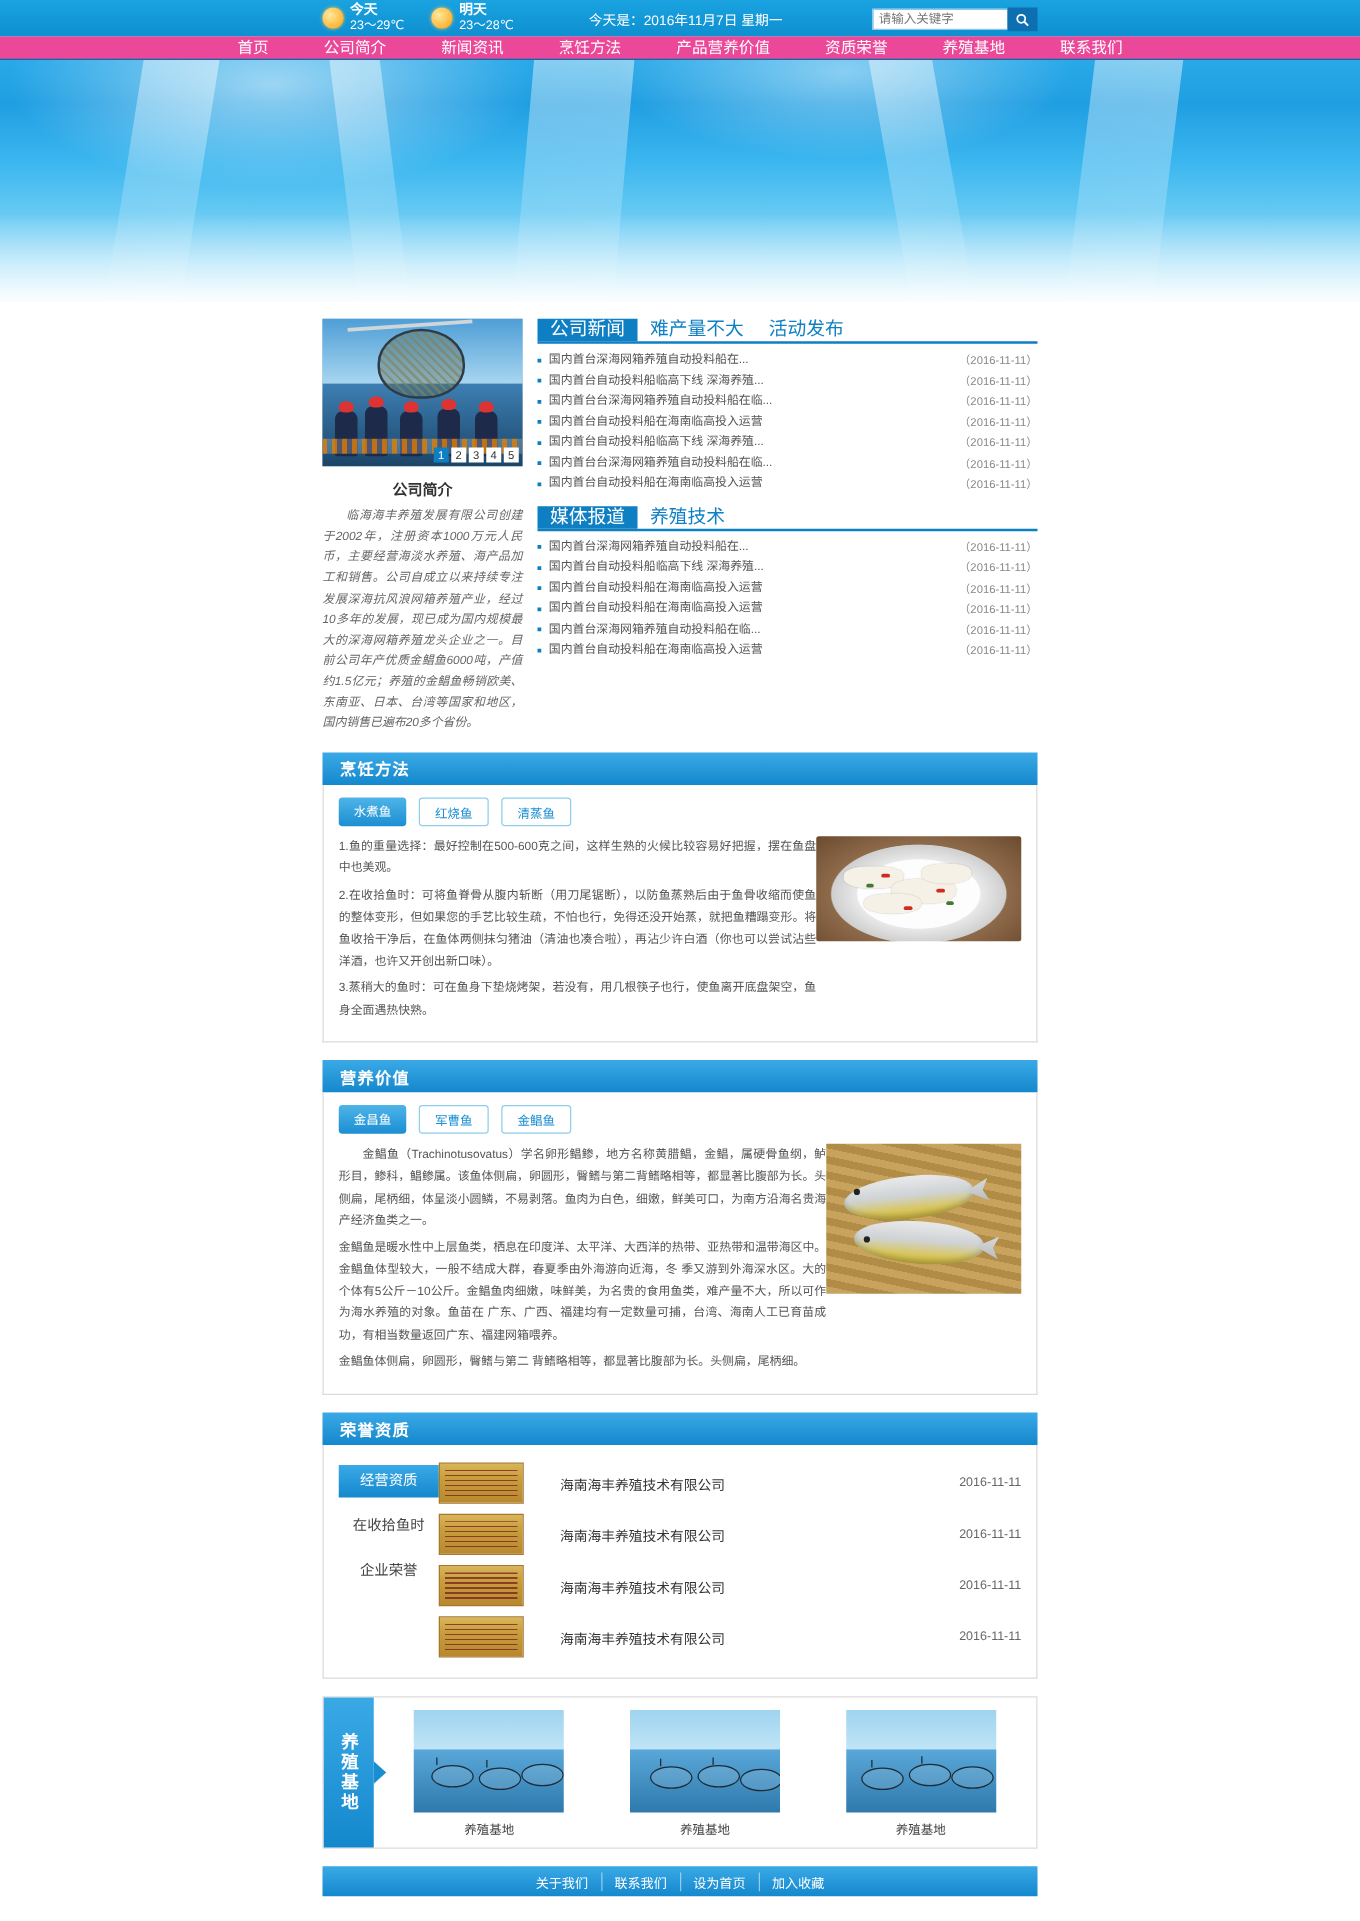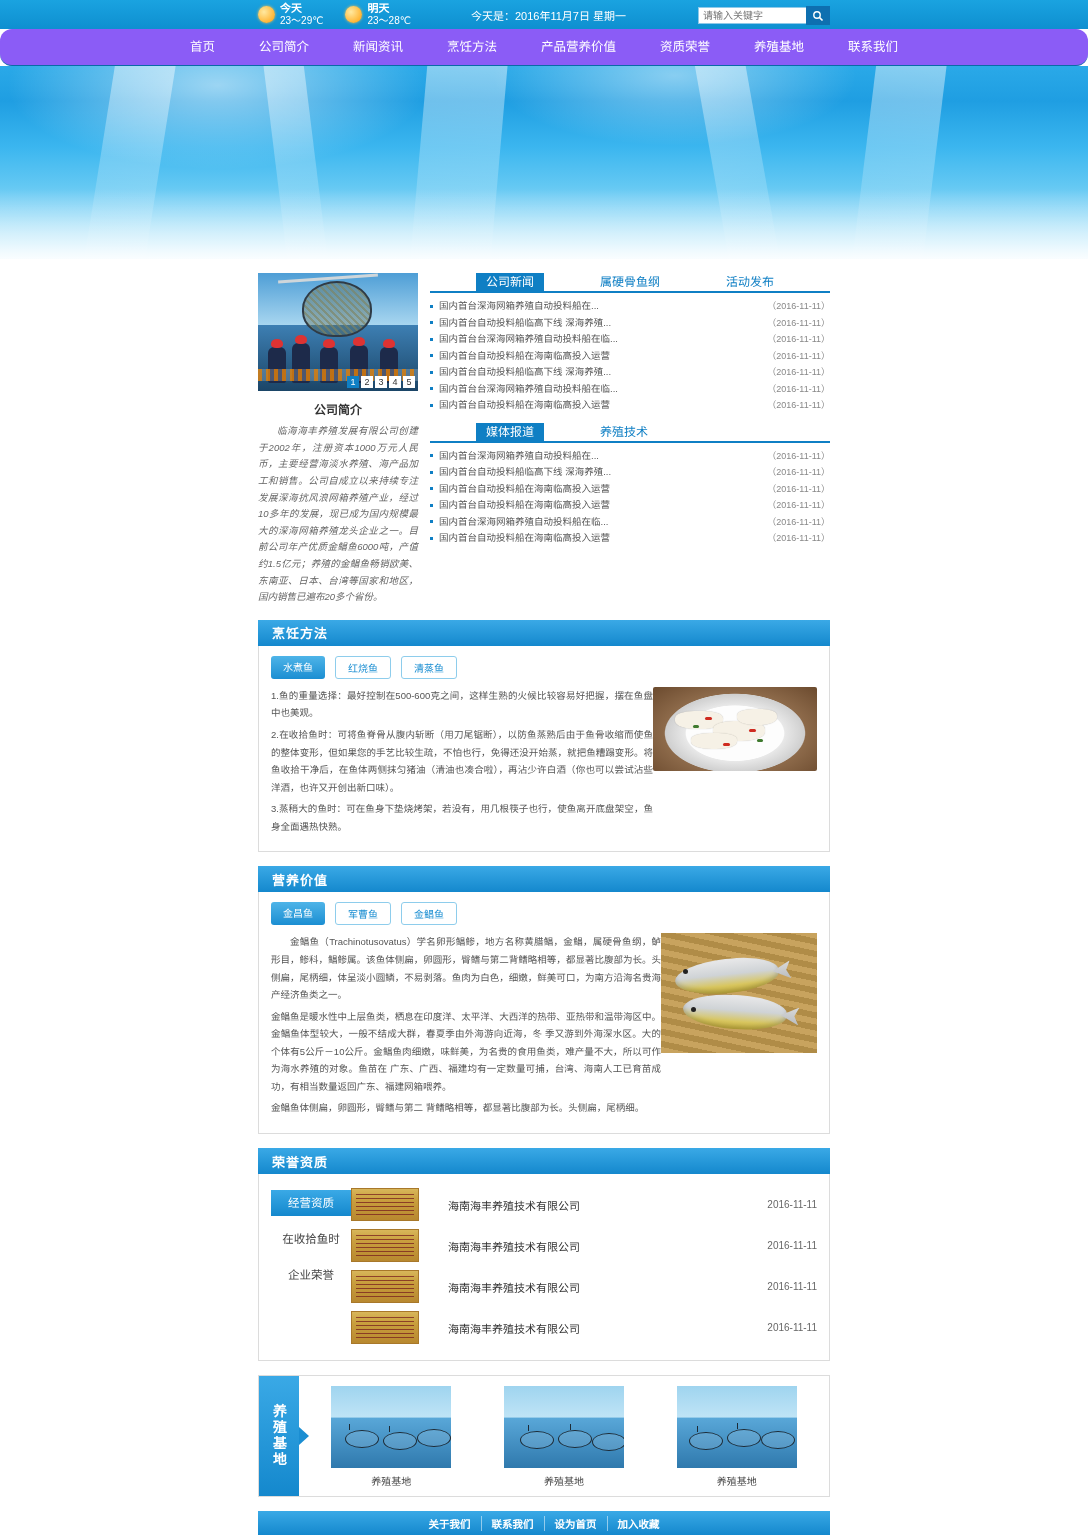--- a/index.html
+++ b/index.html
@@ -42,24 +42,23 @@
   }
   .search-btn {
     width: 24px; height: 19px; background: #0e6fb0;
     border: none; color: #fff; cursor: pointer;
     display: flex; align-items: center; justify-content: center;
   }
   .search-btn svg { display: block; }
 
   
   .nav {
-    height: 37px; background: #8b5cf6;
+    height: 19px; background: #ec4899;
     display: flex; align-items: center; justify-content: center;
     border-bottom: 1px solid #0a6aa8;
-    border-radius: 12px;
   }
   .nav a {
     color: #fff; text-decoration: none; font-size: 12.5px;
     padding: 0 22px; line-height: 31px; white-space: nowrap;
   }
 
   
   .banner {
     height: 193px;
     background:
@@ -108,21 +107,21 @@
   .sl-pager span.active { background: #0f7fc4; color: #fff; }
 
   .about-title { text-align: center; font-size: 12px; color: #333; margin: 9px 0 6px; font-weight: bold; }
   .about-text { font-size: 9.5px; color: #666; line-height: 1.75; text-indent: 2em; text-align: justify; font-style: italic; }
 
   .news-col { width: 400px; }
   .tabbar {
     display: flex; align-items: flex-end; border-bottom: 2px solid #0f7fc4; height: 20px;
   }
   .tab {
-    font-size: 12px; color: #0f7fc4; padding: 0 10px; line-height: 18px; cursor: pointer; margin-left: 46px;
+    font-size: 15px; color: #0f7fc4; padding: 0 10px; line-height: 18px; cursor: pointer;
   }
   .tab.active { background: #0f7fc4; color: #fff; height: 18px; }
   .news-list { margin: 5px 0 0; padding: 0; list-style: none; }
   .news-list li {
     display: flex; align-items: center; font-size: 9.5px; color: #555;
     line-height: 16.5px; height: 16.5px;
   }
   .news-list li .dot {
     width: 3px; height: 3px; background: #0f7fc4; margin-right: 6px; flex: none;
   }
@@ -229,21 +228,21 @@
   }
   .base-photo .cagepost { position:absolute; width:1px; height:6px; background:#1d2b36; }
   .base-cap { font-size: 10px; color: #444; text-align: center; padding: 5px 0 2px; }
 
   
   .footer { margin-top: 14px; }
   .f-nav {
     height: 24px; background: linear-gradient(#3aa9e6,#1488cd);
     display: flex; align-items: center; justify-content: center; gap: 0;
   }
-  .f-nav a { color: #fff; font-size: 10.5px; text-decoration: none; padding: 0 10px; border-right: 1px solid rgba(255,255,255,.5); font-weight: bold; }
+  .f-nav a { color: #fff; font-size: 10.5px; text-decoration: none; padding: 0 10px; border-right: 1px solid rgba(255,255,255,.5); }
   .f-nav a:last-child { border-right: none; }
   .f-info { text-align: center; font-size: 10px; color: #555; line-height: 2.1; padding: 10px 0 0; }
 </style>
 </head>
 <body>
 
 <div class="topbar">
   <div class="weather-wrap">
     <div class="weather">
       <div class="sun-icon"></div>
@@ -318,21 +317,21 @@
         </div>
       </div>
       <div class="about-title">公司简介</div>
       <div class="about-text">临海海丰养殖发展有限公司创建于2002年，注册资本1000万元人民币，主要经营海淡水养殖、海产品加工和销售。公司自成立以来持续专注发展深海抗风浪网箱养殖产业，经过10多年的发展，现已成为国内规模最大的深海网箱养殖龙头企业之一。目前公司年产优质金鲳鱼6000吨，产值约1.5亿元；养殖的金鲳鱼畅销欧美、东南亚、日本、台湾等国家和地区，国内销售已遍布20多个省份。</div>
     </div>
 
     <div class="news-col">
 
       <div class="tabbar">
         <div class="tab active">公司新闻</div>
-        <div class="tab">属硬骨鱼纲</div>
+        <div class="tab">难产量不大</div>
         <div class="tab">活动发布</div>
       </div>
       <ul class="news-list">
         <li>
             <i class="dot"></i>
             <span class="t">国内首台深海网箱养殖自动投料船在...</span>
             <span class="d">（2016-11-11）</span>
           </li>
         <li>
             <i class="dot"></i>

